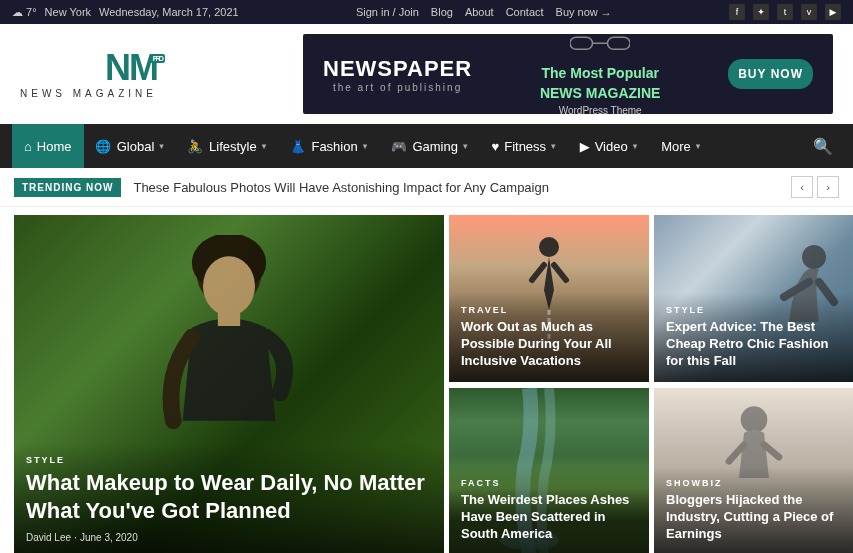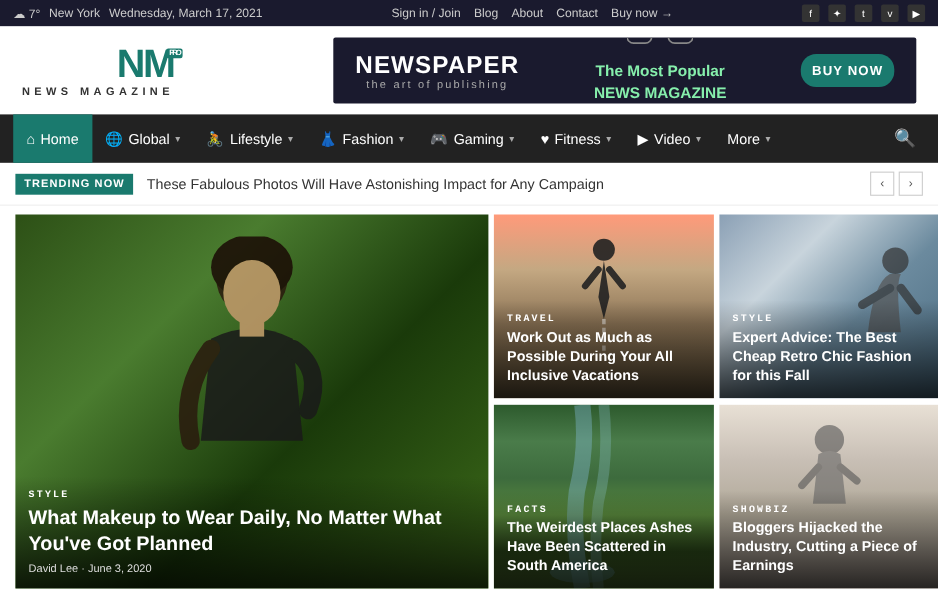--- a/index.html
+++ b/index.html
@@ -47,27 +47,27 @@
       border-radius: 2px;
       font-weight: bold;
       position: absolute;
       top: 4px;
       right: -8px;
     }
     .logo-subtitle {
       font-size: 10px;
       letter-spacing: 4px;
       color: #333;
-      font-weight: bold;
+      font-weight: normal;
       margin-top: 2px;
     }
     .ad-banner {
       background: #1a1a2e;
       width: 530px;
-      height: 60px;
+      height: 80px;
       display: flex;
       align-items: center;
       justify-content: space-between;
       padding: 10px 20px;
       border-radius: 2px;
       overflow: hidden;
     }
     .ad-left { color: #fff; }
     .ad-left .ad-title { font-size: 22px; font-weight: 900; letter-spacing: 1px; }
     .ad-left .ad-subtitle { font-size: 10px; color: #aaa; letter-spacing: 2px; text-align: center; }
@@ -168,24 +168,23 @@
       padding: 12px;
       background: linear-gradient(transparent, rgba(0,0,0,0.75));
     }
     .card-category {
       font-size: 9px;
       font-weight: bold;
       color: #fff;
       letter-spacing: 2px;
       text-transform: uppercase;
       margin-bottom: 4px;
-      font-family: Liberation Mono, monospace;
     }
     .card-title {
-      font-size: 18px;
+      font-size: 22px;
       font-weight: bold;
       color: #fff;
       line-height: 1.3;
       margin-bottom: 6px;
     }
     .card-title-sm {
       font-size: 13px;
       font-weight: bold;
       color: #fff;
       line-height: 1.3;

